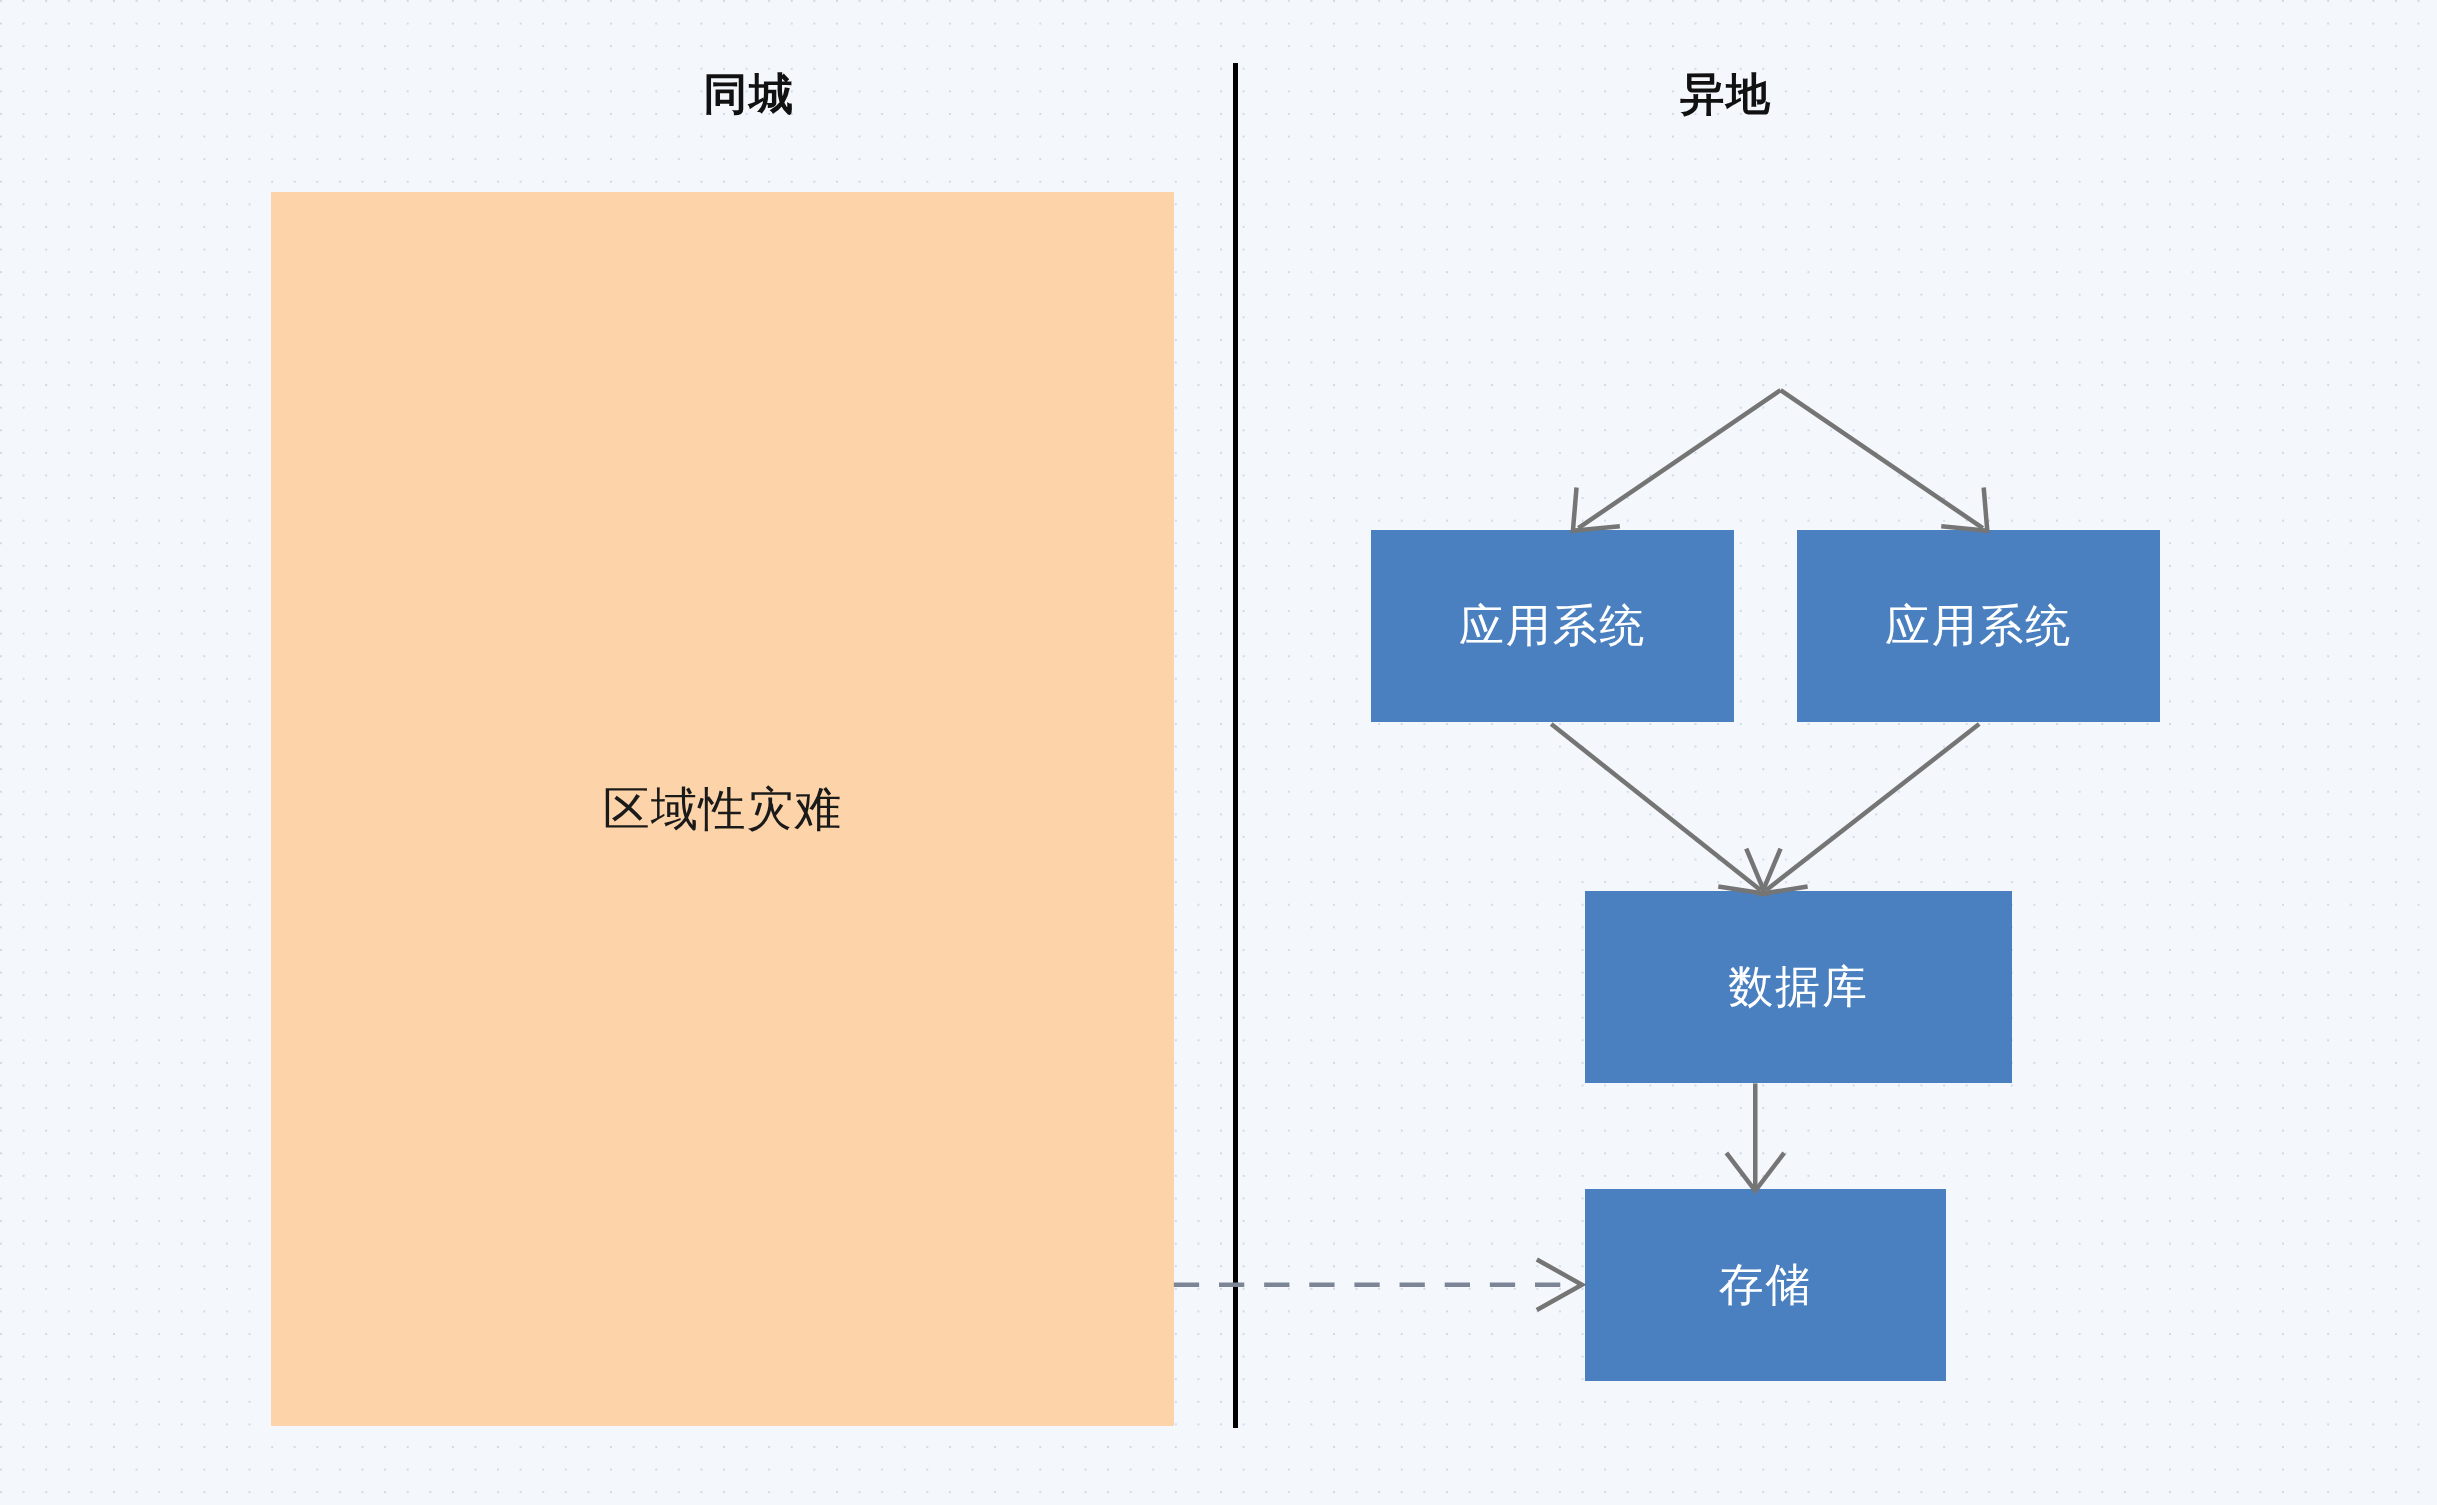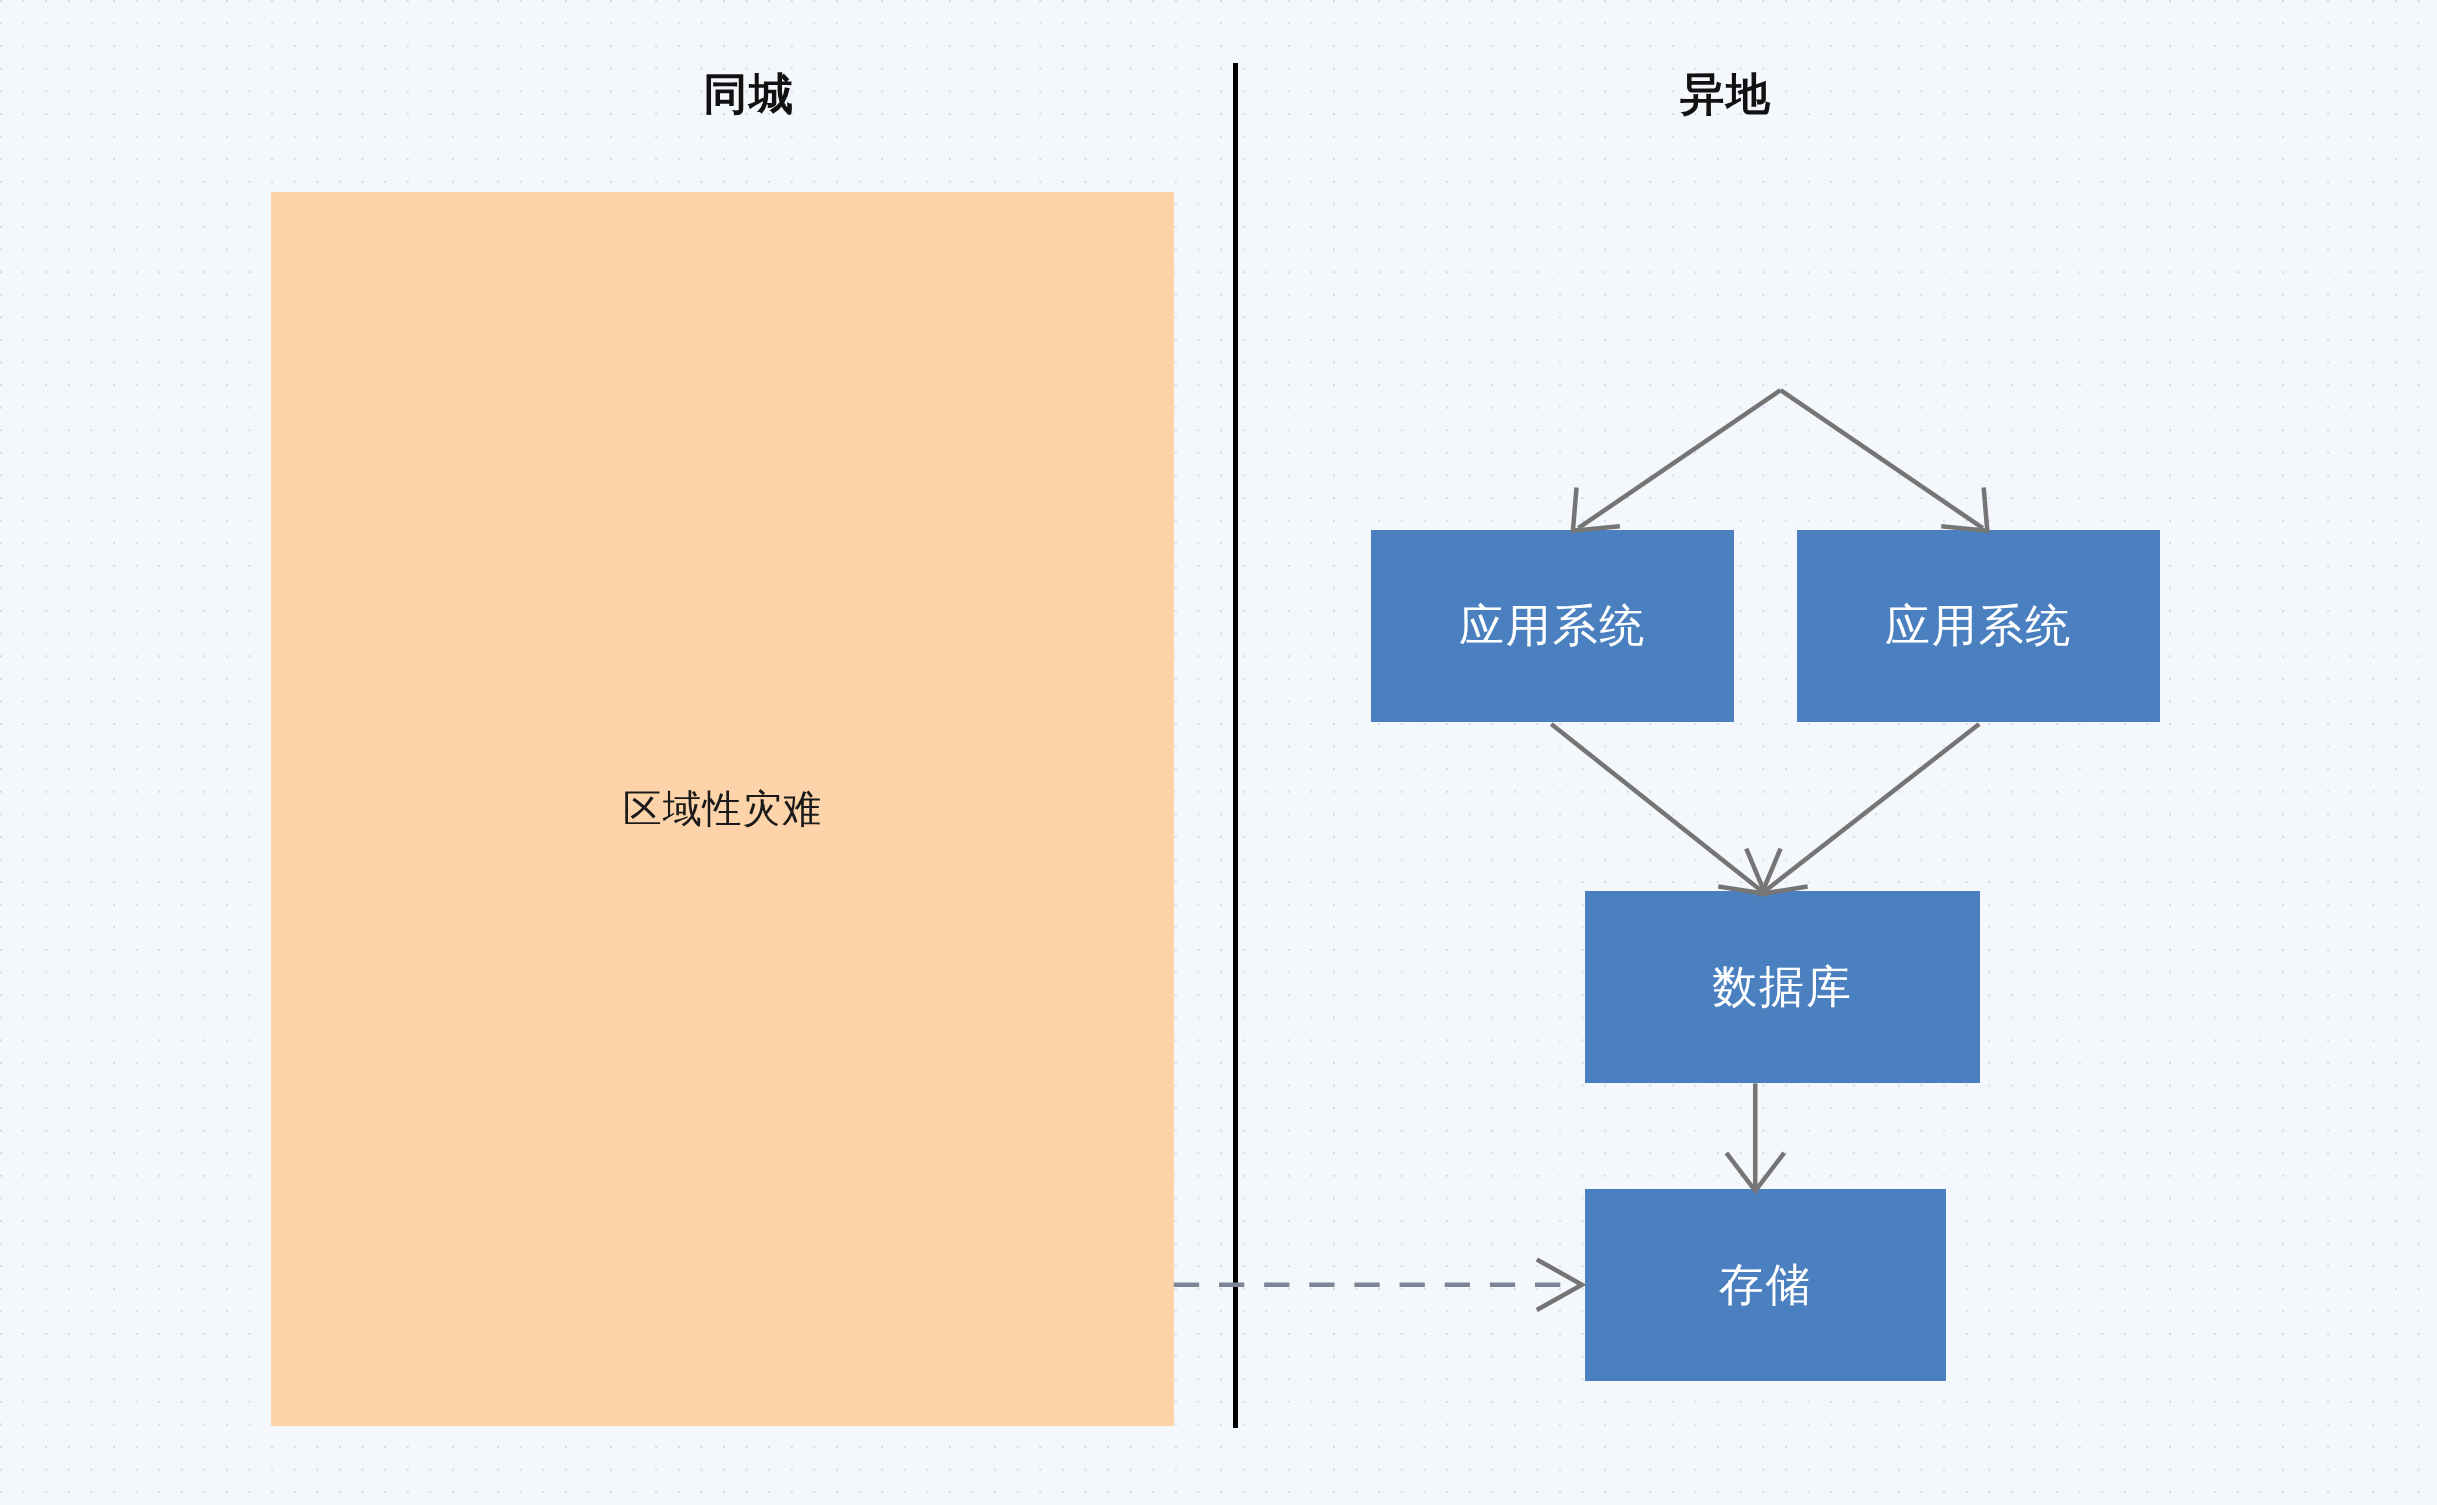--- a/index.html
+++ b/index.html
@@ -54,41 +54,41 @@
   }
   #disaster-label {
     position: absolute;
     left: 0;
     top: 0;
     width: 100%;
     height: 100%;
     display: flex;
     align-items: center;
     justify-content: center;
-    font-size: 39px;
+    font-size: 47px;
     color: #1a1a1a;
     letter-spacing: 0.9px;
   }
 
   
   .node {
     position: absolute;
     background: #4a80c0;
     display: flex;
     align-items: center;
     justify-content: center;
     color: #ffffff;
     font-size: 45px;
     letter-spacing: 1.8px;
     box-sizing: border-box;
   }
   #node-lb      { left: 1600px; top: 242px;  width: 361px; height: 148px; }
   #node-app-1   { left: 1371px; top: 530px;  width: 363px; height: 192px; }
   #node-app-2   { left: 1797px; top: 530px;  width: 363px; height: 192px; }
-  #node-db      { left: 1585px; top: 891px;  width: 395px; height: 192px; }
+  #node-db      { left: 1585px; top: 891px;  width: 427px; height: 192px; }
   #node-storage { left: 1585px; top: 1189px; width: 361px; height: 192px; }
 
   
   #arrows {
     position: absolute;
     left: 0;
     top: 0;
     width: 2438px;
     height: 1505px;
     pointer-events: none;

